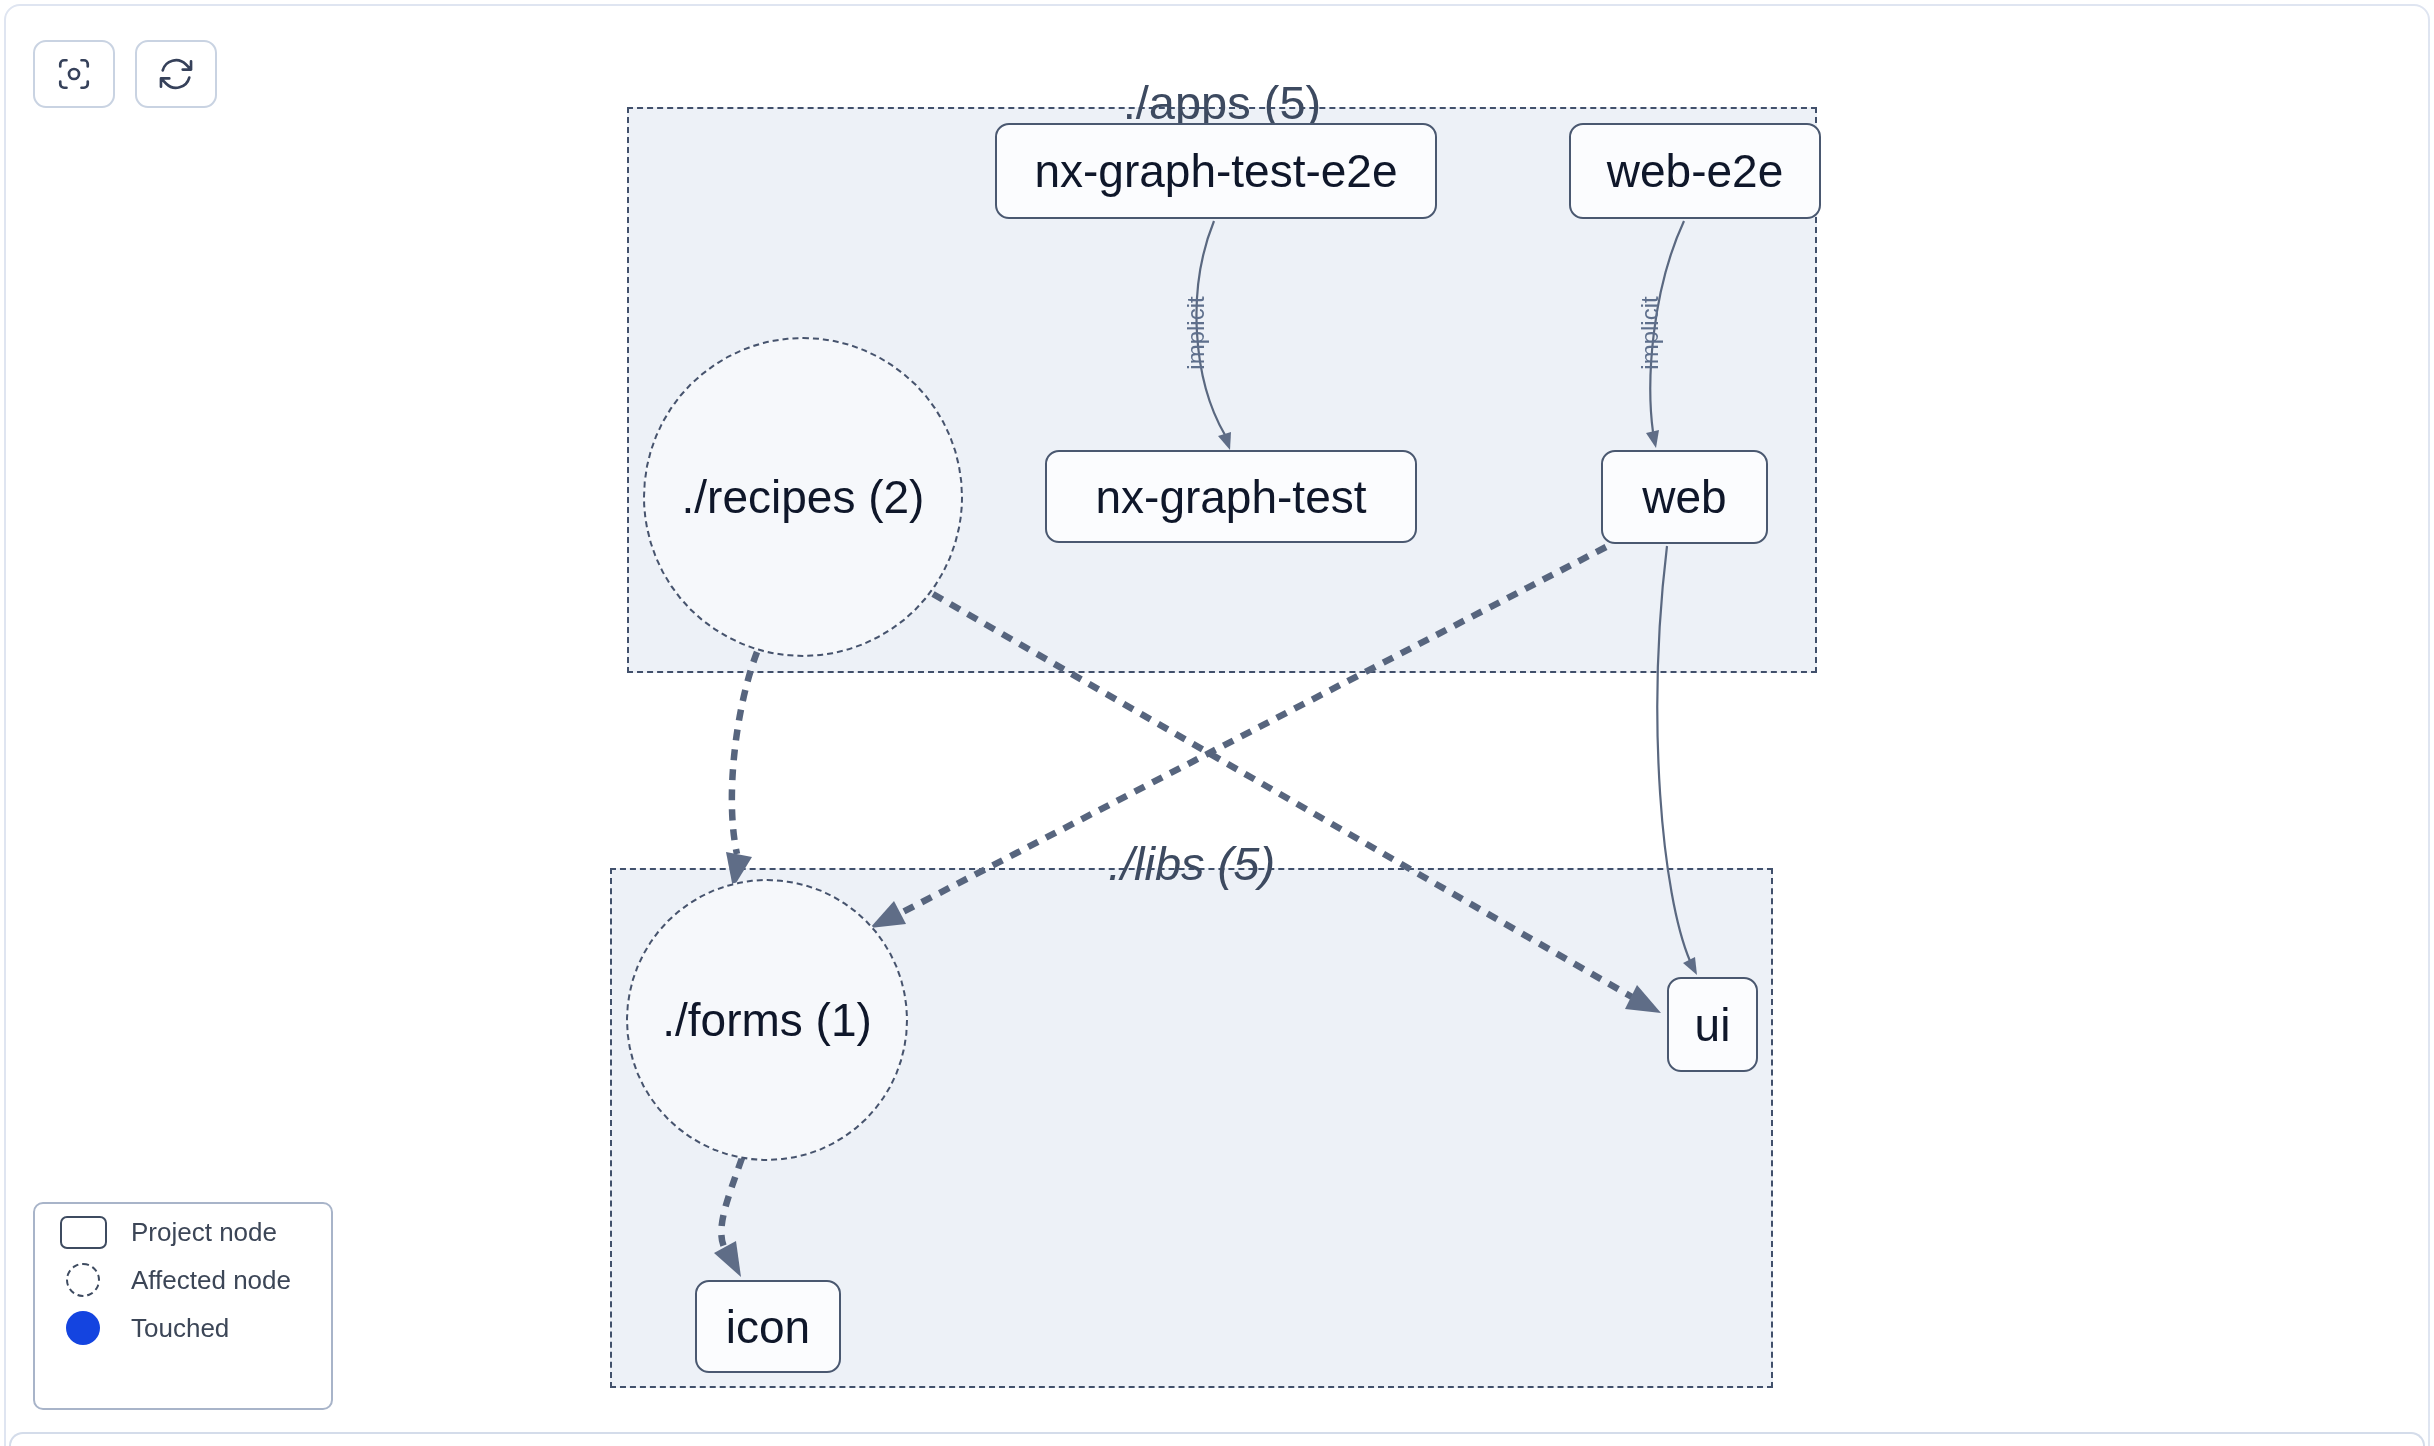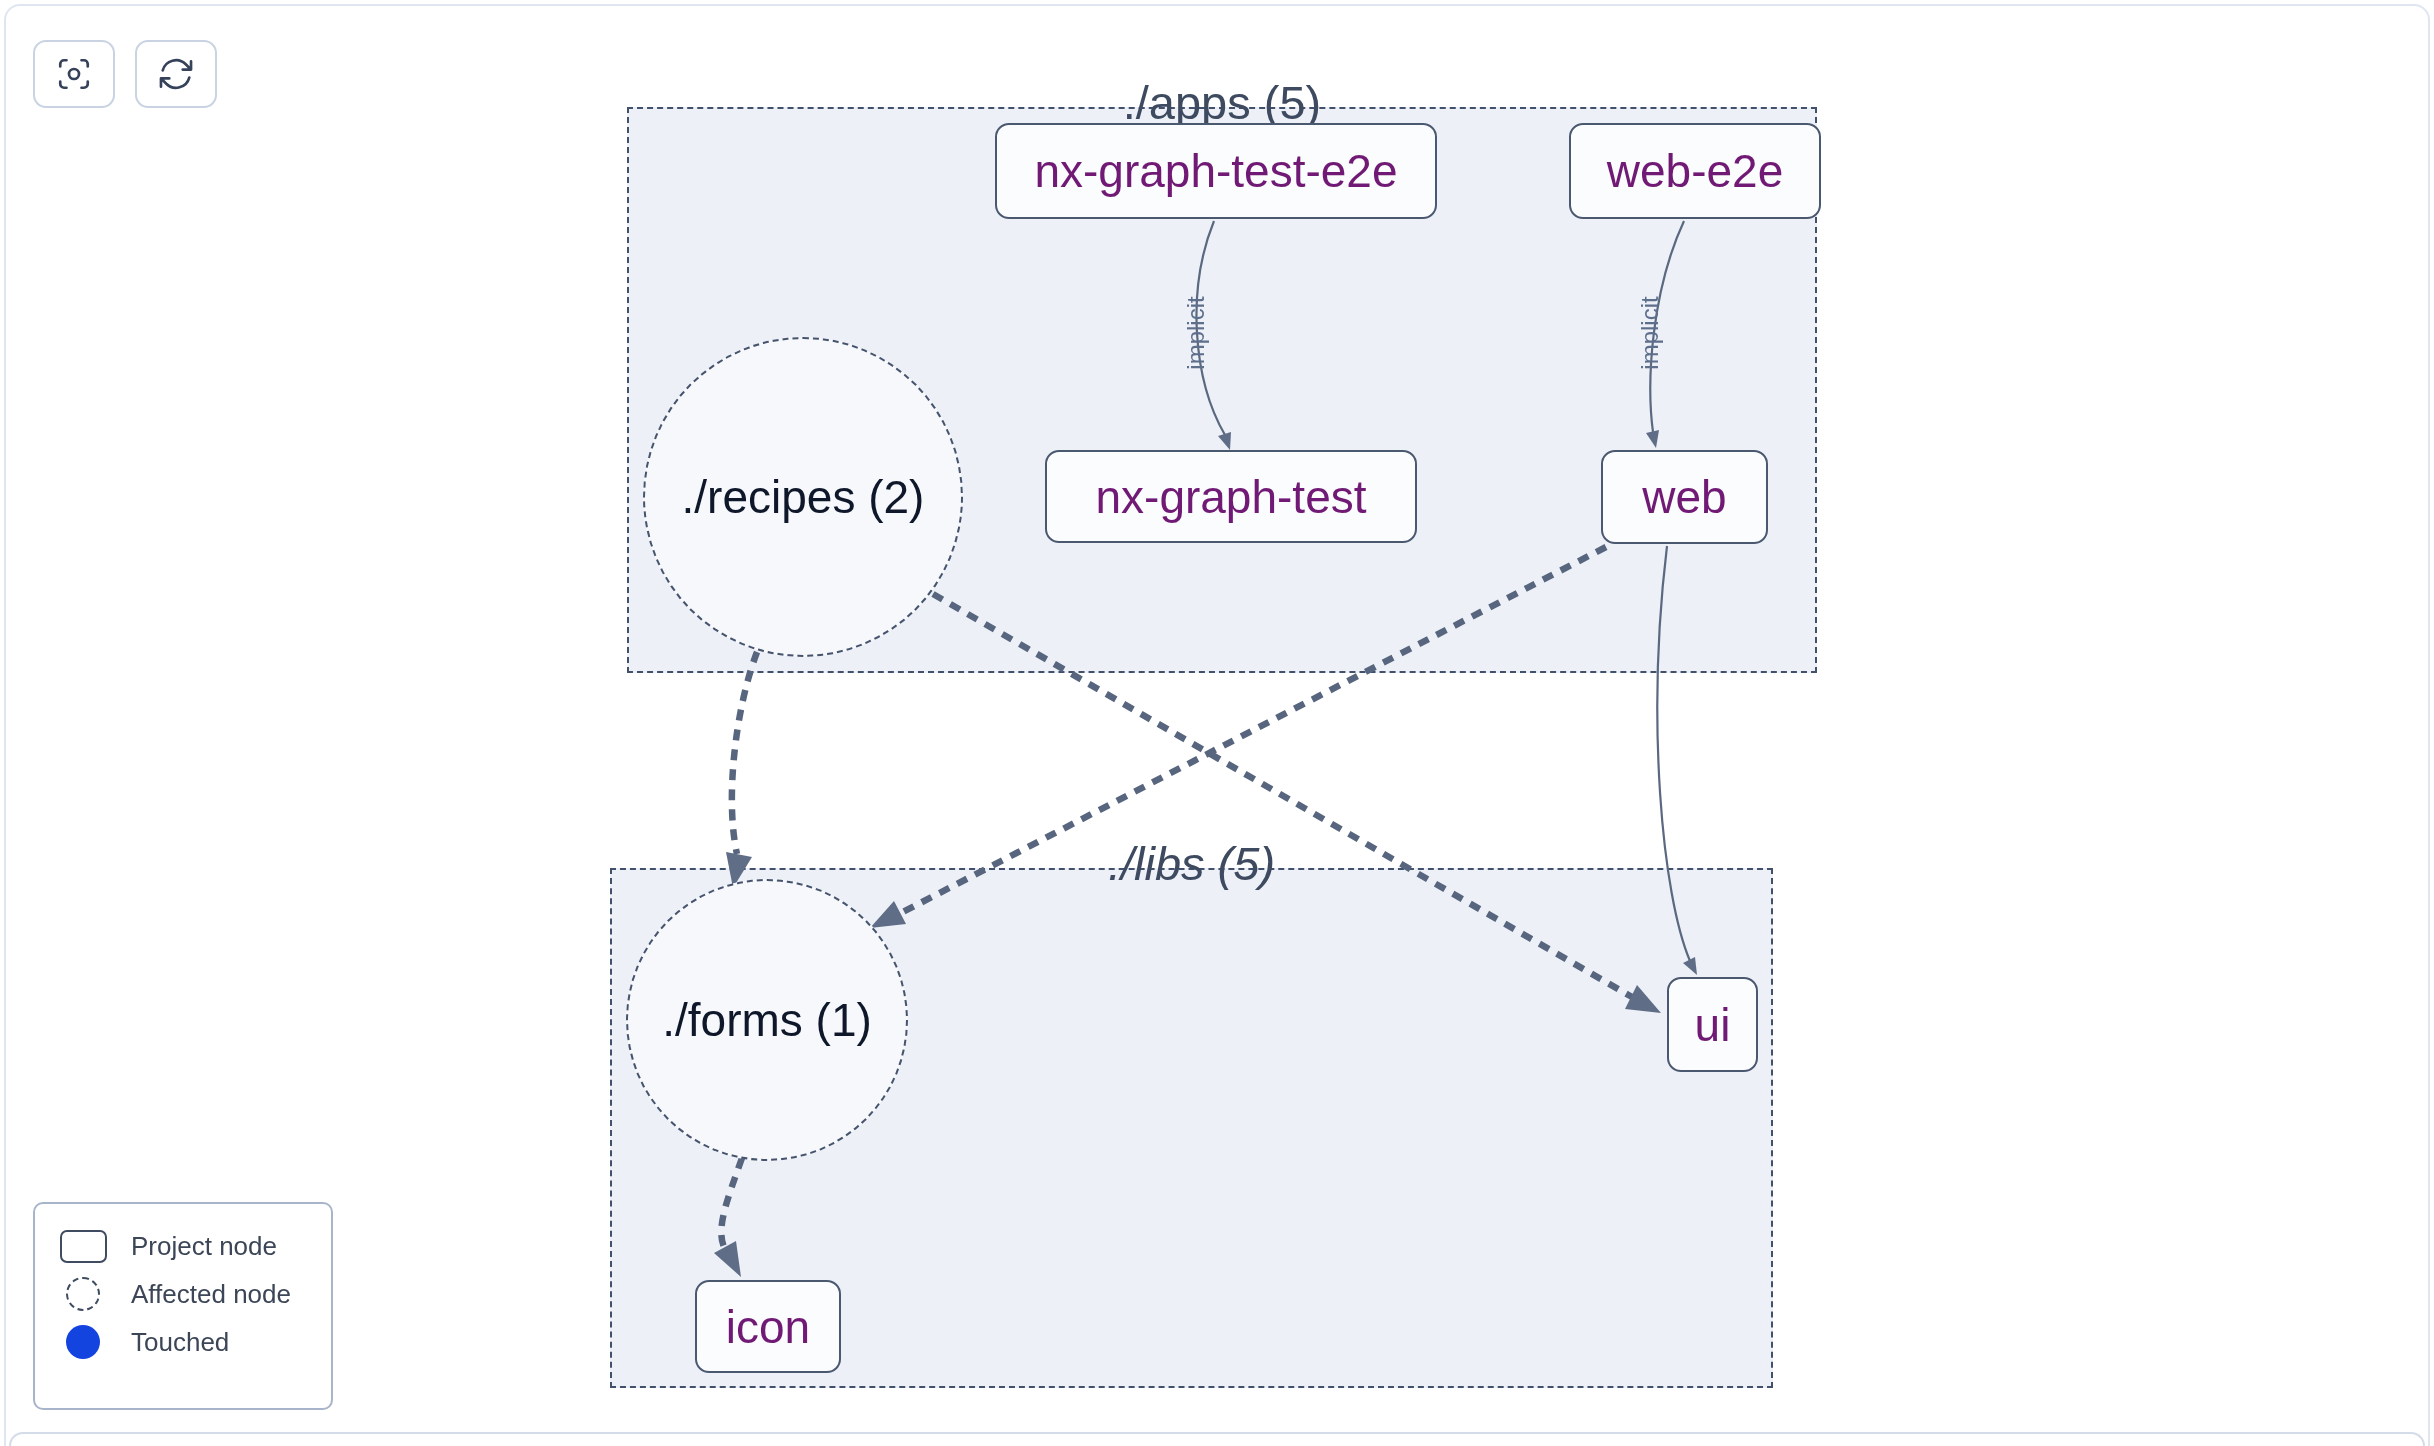--- a/index.html
+++ b/index.html
@@ -33,21 +33,21 @@
     box-sizing:border-box;
   }
   .cluster-title{
     position:absolute;font-size:47px;color:#3d4a60;text-align:center;
     line-height:54px;white-space:nowrap;margin-top:20px;
   }
   
   .node{
     position:absolute;background:#fbfcfe;border:2px solid #4a5870;
     border-radius:14px;display:flex;align-items:center;justify-content:center;
-    font-size:46px;color:#701a75;box-sizing:border-box;z-index:5;cursor:pointer;
+    font-size:46px;color:#0f172a;box-sizing:border-box;z-index:5;cursor:pointer;
     white-space:nowrap;
   }
   .composite{
     position:absolute;background:#f6f8fb;border:2.5px dashed #46536d;
     border-radius:50%;display:flex;align-items:center;justify-content:center;
     font-size:46px;color:#0f172a;box-sizing:border-box;z-index:5;cursor:pointer;
     white-space:nowrap;
   }
   
   svg.edges{position:absolute;left:0;top:0;z-index:4;}
@@ -56,21 +56,21 @@
   .arrow{fill:#5f6d87;stroke:none;}
   .edge-label{
     position:absolute;z-index:6;font-size:24px;color:#5e6f8c;
     width:120px;height:30px;line-height:30px;text-align:center;
     transform:rotate(-90deg);
   }
   
   .legend{
     position:absolute;left:33px;top:1202px;width:300px;height:208px;
     background:#ffffff;border:2px solid #a8b4c9;border-radius:10px;
-    box-sizing:border-box;z-index:7;padding-top:18px;
+    box-sizing:border-box;z-index:7;padding-top:4px;
   }
   .legend-row{height:48px;display:flex;align-items:center;}
   .legend-swatch{width:96px;display:flex;align-items:center;justify-content:center;flex:0 0 96px;}
   .legend-label{font-size:26px;color:#3c4657;}
   .sw-rect{width:47px;height:33px;border:2.5px solid #3e4b60;border-radius:7px;background:#ffffff;box-sizing:border-box;}
   .sw-dashed{width:34px;height:34px;border:2.5px dashed #3e4b60;border-radius:50%;background:#ffffff;box-sizing:border-box;}
   .sw-affected{width:34px;height:34px;border:2px dotted #c6cdd8;border-radius:50%;background:#eceff4;box-sizing:border-box;}
   .sw-touched{width:34px;height:34px;border-radius:50%;background:#1444e0;}
 </style>
 </head>

